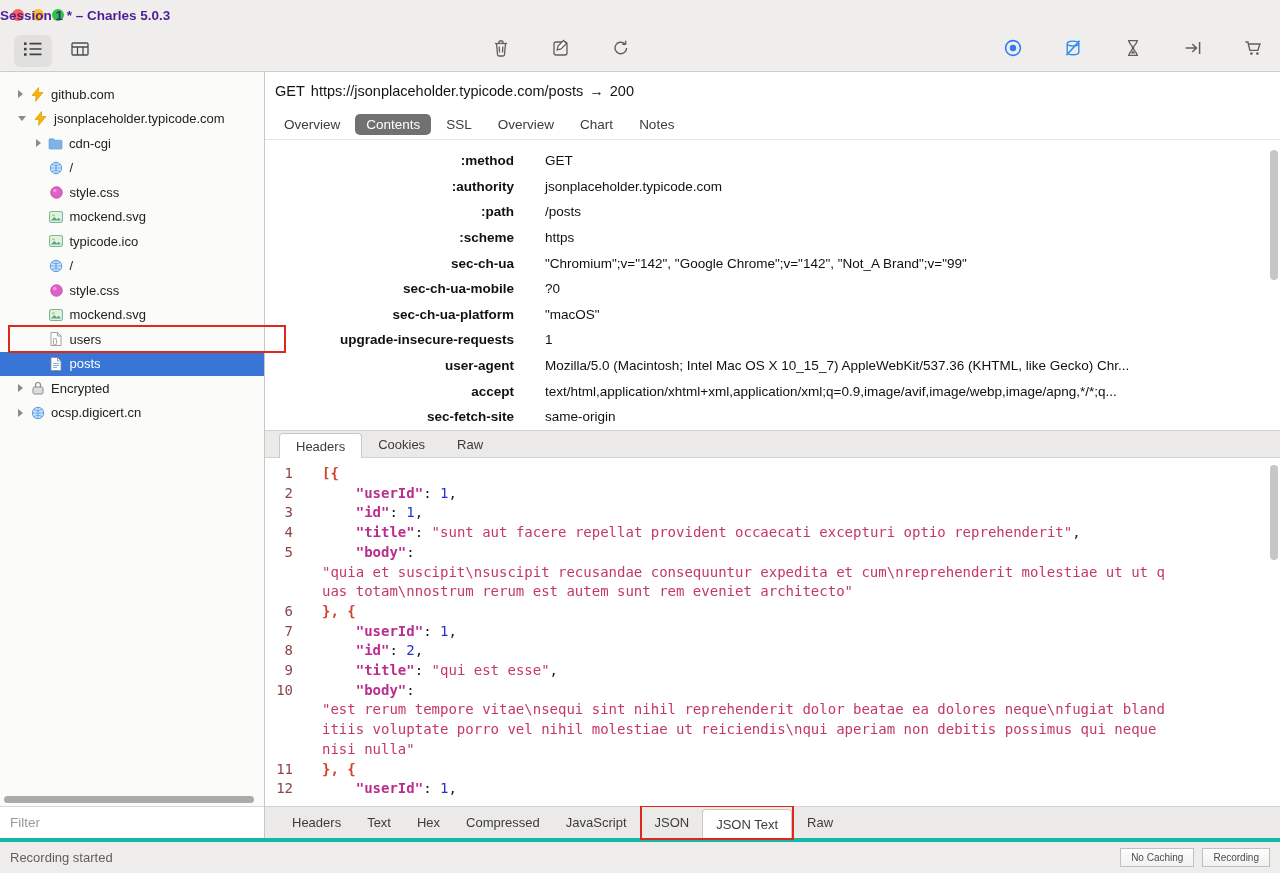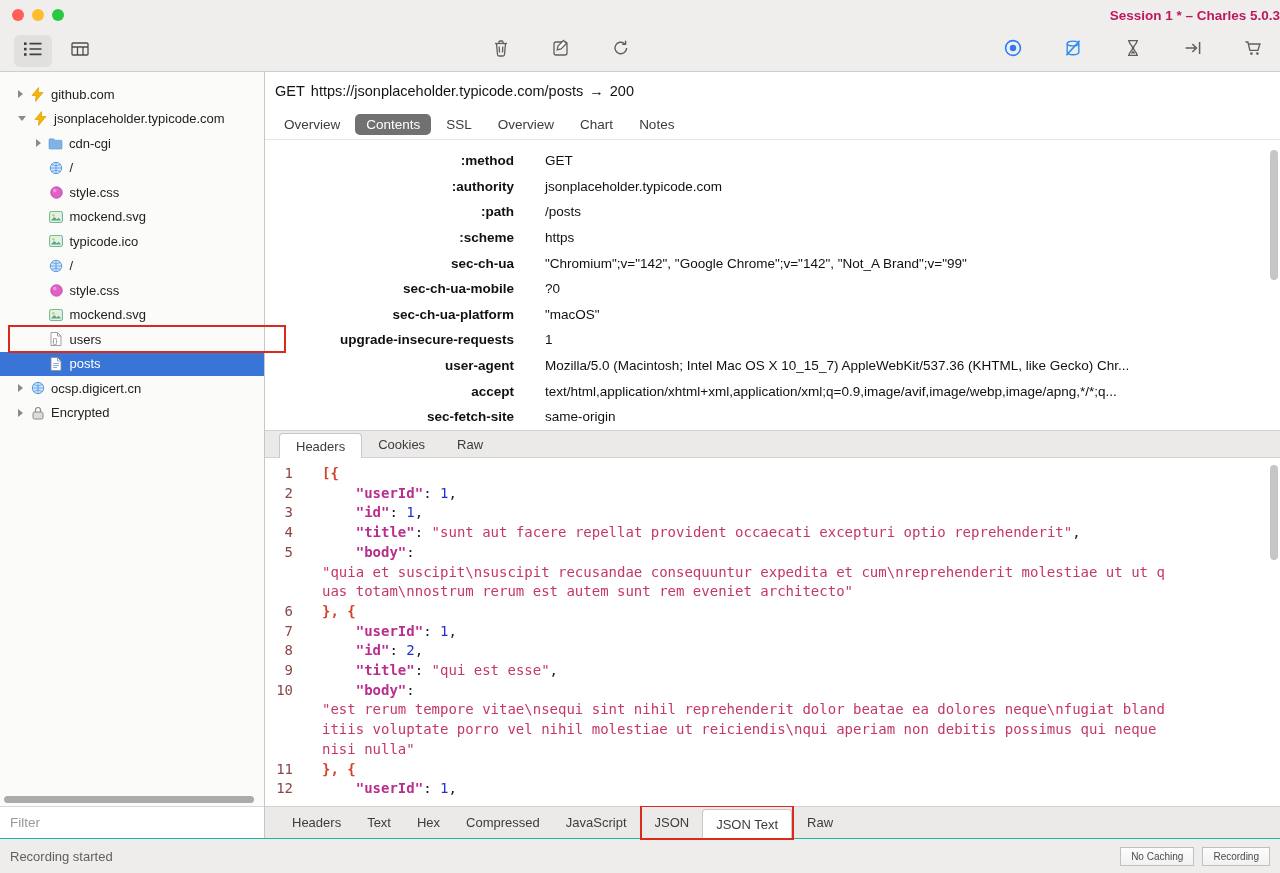--- a/index.html
+++ b/index.html
@@ -4,21 +4,21 @@
 <style>
   * { margin:0; padding:0; box-sizing:border-box; }
   html,body { width:1280px; height:873px; overflow:hidden; font-family:"Liberation Sans","DejaVu Sans",sans-serif; }
   .window { width:1280px; height:873px; background:#fff; position:relative; display:flex; flex-direction:column; }
 
   
   .titlebar { height:30px; background:#f0eeed; position:relative; flex:none; }
   .traffic { position:absolute; left:12px; top:9px; display:flex; gap:8px; }
   .tl { width:12px; height:12px; border-radius:50%; display:inline-block; }
   .tl.red { background:#ff5f57; } .tl.yellow { background:#febc2e; } .tl.green { background:#28c840; }
-  .title { position:absolute; left:0; right:0; top:0; height:30px; line-height:32px; text-align:right; font-size:13.5px; font-weight:700; color:#be185d; }
+  .title { position:absolute; left:0; right:0; top:0; height:30px; line-height:32px; text-align:left; font-size:13.5px; font-weight:700; color:#4c1d95; }
 
   
   .toolbar { height:42px; background:#f0eeed; border-bottom:1px solid #cfcdcc; position:relative; flex:none; }
   .tb-left { position:absolute; left:14px; top:5px; display:flex; gap:10px; }
   .tb-center { position:absolute; left:488px; top:6px; display:flex; gap:34px; }
   .tb-right { position:absolute; right:14px; top:6px; display:flex; gap:34px; }
   .tb-btn { padding:5px 8px; border-radius:6px; display:flex; align-items:center; cursor:default; }
   .tb-btn.tb-active { background:#e2e0df; }
   .tb-ic { width:26px; height:28px; display:flex; align-items:center; justify-content:center; cursor:default; }
 
@@ -73,21 +73,21 @@
   .t-c { color:#1a1a1a; }
 
   .bottom-tabbar { height:32px; flex:none; background:#ebeae9; border-top:1px solid #d4d2d1; display:flex; align-items:stretch; padding-left:14px; }
   .btab { font-size:13px; color:#3c3c3c; padding:0 13px; display:flex; align-items:center; cursor:default; white-space:nowrap; }
   .btab.active { background:#fff; border:1px solid #cac8c7; border-bottom:none; border-radius:4px 4px 0 0; margin-top:2px; }
   .annotation-group { display:flex; align-items:stretch; border:2px solid #db2a1d; margin:-2px 0; }
 
   .annotation-posts { position:absolute; left:8px; top:253px; width:278px; height:28px; border:2px solid #db2a1d; z-index:50; pointer-events:none; }
 
   
-  .statusbar { height:35px; flex:none; background:#efedec; border-top:1px solid #14b8a6; display:flex; align-items:center; justify-content:space-between; padding:0 10px; }
+  .statusbar { height:35px; flex:none; background:#efedec; border-top:4px solid #14b8a6; display:flex; align-items:center; justify-content:space-between; padding:0 10px; }
   .status-text { font-size:13px; color:#5f5f5f; }
   .status-buttons { display:flex; gap:8px; }
   .status-btn { font-size:10px; color:#4c4c4c; background:linear-gradient(#fdfdfd,#f1f1f1); border:1px solid #c2c0bf; border-radius:0; padding:3px 10px; cursor:default; }
 </style>
 </head>
 <body>
 
 <div class="window">
 
   <div class="titlebar">
@@ -296,36 +296,36 @@
                 <path d="M1 .5 h6.5 L11 4 v9.5 H1 Z" fill="#fff" stroke="#8a8a8a" stroke-width=".8"></path>
                 <path d="M7.5 .5 V4 H11" fill="none" stroke="#8a8a8a" stroke-width=".8"></path>
                 <path d="M3 6.5 h6 M3 8.5 h6 M3 10.5 h4" stroke="#6a9fd8" stroke-width=".8"></path>
               </svg>
             </span>
             <span class="tree-label">posts</span>
           </div>
           <div class="tree-row" style="padding-left: 18px;">
             <span class="disc"></span>
             <span class="tree-icon">
+              <svg width="12" height="14" viewBox="0 0 12 14">
+                <rect x="1" y="6" width="10" height="7" rx="1.5" fill="#dcdcdc" stroke="#8a8a8a"></rect>
+                <path d="M3.5 6 V4 a2.5 2.5 0 0 1 5 0 V6" fill="none" stroke="#8a8a8a" stroke-width="1.2"></path>
+              </svg>
+            </span>
+            <span class="tree-label">Encrypted</span>
+          </div>
+          <div class="tree-row" style="padding-left: 18px;">
+            <span class="disc"></span>
+            <span class="tree-icon">
               <svg width="14" height="14" viewBox="0 0 16 16">
                 <circle cx="8" cy="8" r="6.5" fill="#cfe6ff" stroke="#4a90d9"></circle>
                 <path d="M1.5 8 h13 M8 1.5 v13 M3 4 a9 9 0 0 0 10 0 M3 12 a9 9 0 0 1 10 0" stroke="#4a90d9" fill="none" stroke-width=".8"></path>
               </svg>
             </span>
             <span class="tree-label">ocsp.digicert.cn</span>
-          </div>
-          <div class="tree-row" style="padding-left: 18px;">
-            <span class="disc"></span>
-            <span class="tree-icon">
-              <svg width="12" height="14" viewBox="0 0 12 14">
-                <rect x="1" y="6" width="10" height="7" rx="1.5" fill="#dcdcdc" stroke="#8a8a8a"></rect>
-                <path d="M3.5 6 V4 a2.5 2.5 0 0 1 5 0 V6" fill="none" stroke="#8a8a8a" stroke-width="1.2"></path>
-              </svg>
-            </span>
-            <span class="tree-label">Encrypted</span>
           </div>
         </div>
       <div class="hscroll">
           <div class="hthumb"></div>
         </div>
       <div class="filter-row">
         <input class="filter" type="text" placeholder="Filter" style="">
       </div>
     </div>
 

